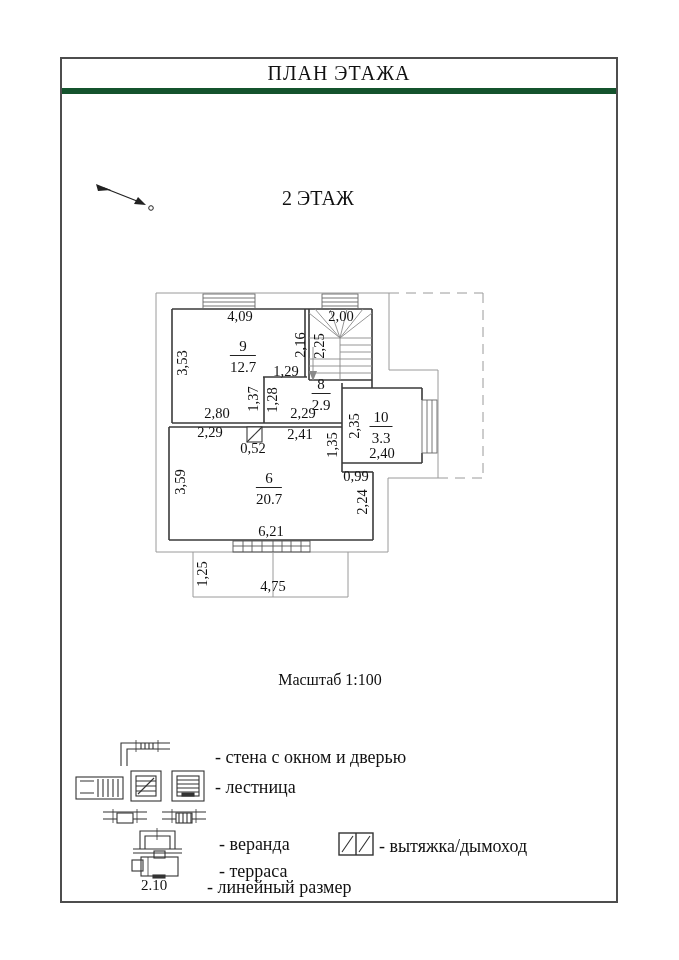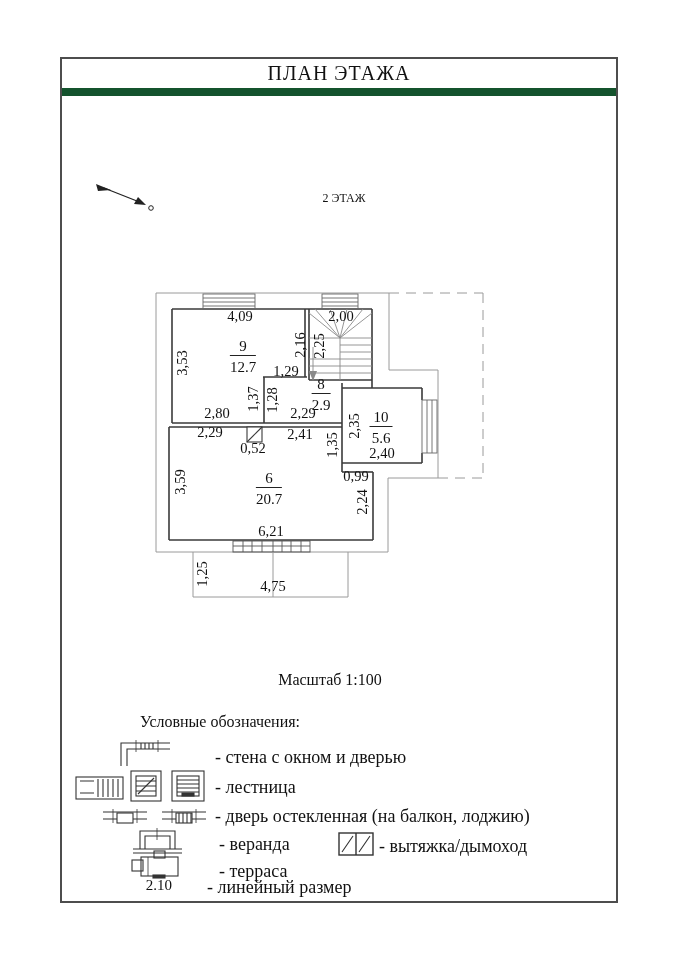--- a/index.html
+++ b/index.html
@@ -1,33 +1,33 @@
 <!DOCTYPE html>
 <html><head>
 <meta charset="utf-8">
 <style>
   html,body{margin:0;padding:0;background:#fff;}
   #page{position:relative;width:679px;height:960px;background:#fff;overflow:hidden;
         font-family:"Liberation Serif", serif;color:#111;}
   .page-border{position:absolute;left:60px;top:57px;width:554px;height:842px;border:2px solid #4d4d4d;}
   .title-band{position:absolute;left:62px;top:59px;width:554px;height:29px;line-height:29px;
-              text-align:center;font-size:20px;letter-spacing:1px;border-bottom:8px solid #14532d;}
-  .floor-label{position:absolute;left:344px;top:198px;transform:translate(-50%,-50%);
-               font-size:12px;white-space:nowrap;}
+              text-align:center;font-size:20px;letter-spacing:1px;border-bottom:6px solid #14532d;}
+  .floor-label{position:absolute;left:318px;top:198px;transform:translate(-50%,-50%);
+               font-size:20px;white-space:nowrap;}
   .scale-label{position:absolute;left:330px;top:680px;transform:translate(-50%,-50%);
                font-size:16px;white-space:nowrap;}
   .legend-title{position:absolute;left:140px;top:713px;font-size:16px;white-space:nowrap;}
   .legend-text{position:absolute;font-size:18px;white-space:nowrap;}
   .dim{position:absolute;font-size:14.5px;white-space:nowrap;transform:translate(-50%,-50%);}
   .dim.v{transform:translate(-50%,-50%) rotate(-90deg);}
   .room-label{position:absolute;transform:translate(-50%,-50%);text-align:center;
               font-size:15px;line-height:15px;}
   .room-label .num{display:block;border-bottom:1px solid #222;padding:0 4px 1px 4px;}
   .room-label .area{display:block;padding-top:4px;}
-  .sample-dim{position:absolute;left:136px;top:877px;width:36px;text-align:right;font-size:15px;}
+  .sample-dim{position:absolute;left:136px;top:877px;width:36px;text-align:center;font-size:15px;}
   .watermark{position:absolute;left:452px;top:786px;font-family:"Liberation Sans",sans-serif;
              font-weight:bold;font-size:60px;letter-spacing:5px;color:rgba(70,70,70,0.07);}
   svg{position:absolute;left:0;top:0;}
 </style>
 </head>
 <body>
 
 <div id="page">
 
 
@@ -185,30 +185,28 @@
   <div class="room-label" style="left:243px;top:357px">
     <span class="num">9</span>
     <span class="area">12.7</span>
   </div>
   <div class="room-label" style="left:321px;top:395px">
     <span class="num">8</span>
     <span class="area">2.9</span>
   </div>
   <div class="room-label" style="left:381px;top:428px">
     <span class="num">10</span>
-    <span class="area">5.6</span>
+    <span class="area">3.3</span>
   </div>
   <div class="room-label" style="left:269px;top:489px">
     <span class="num">6</span>
     <span class="area">20.7</span>
   </div>
 
-  <div class="legend-title">Условные обозначения:</div>
   <div class="legend-text" style="left:215px;top:747px">- стена с окном  и дверью</div>
   <div class="legend-text" style="left:215px;top:777px">- лестница</div>
-  <div class="legend-text" style="left:215px;top:806px">- дверь остекленная (на балкон, лоджию)</div>
   <div class="legend-text" style="left:219px;top:834px">- веранда</div>
   <div class="legend-text" style="left:379px;top:836px">- вытяжка/дымоход</div>
   <div class="legend-text" style="left:219px;top:861px">- терраса</div>
   <div class="legend-text" style="left:207px;top:877px">- линейный размер</div>
   <div class="sample-dim">2.10</div>
 
 </div>
 
 </body></html>

